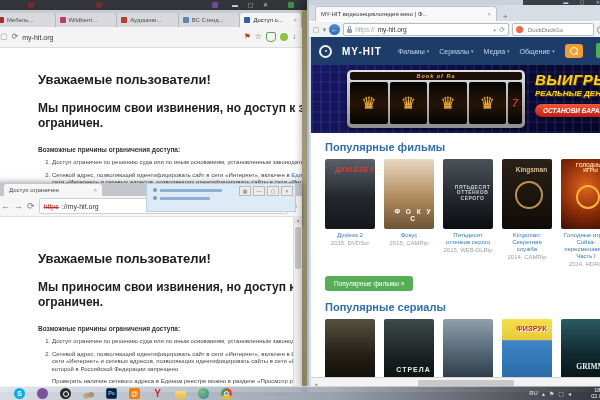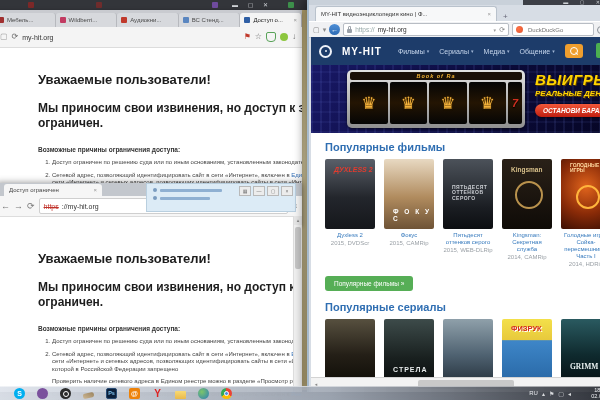--- a/index.html
+++ b/index.html
@@ -103,21 +103,21 @@
   .banner-text{position:absolute;left:224px;top:6px;width:220px;}
   .bt-big{color:#ffd400;font-size:15px;font-weight:900;font-style:italic;letter-spacing:.5px;text-shadow:1px 1px 0 #5a3a00;white-space:nowrap;}
   .bt-sub{color:#ffd400;font-size:8px;font-weight:800;font-style:italic;text-shadow:1px 1px 0 #5a3a00;white-space:nowrap;margin-top:1px;}
   .bt-btn{display:inline-block;margin-top:6px;background:linear-gradient(#f2583a,#bf1d10);border-radius:8px;color:#fff;font-size:6.5px;font-weight:bold;font-style:italic;padding:3px 8px;white-space:nowrap;box-shadow:0 1px 2px rgba(0,0,0,.5);}
 
   .site-body{padding:8px 0 0 14px;}
   .section-h{color:#2f6eb2;font-size:11px;font-weight:bold;margin:0 0 6px 0;}
   .cards{display:flex;gap:9px;}
   .card{width:50px;flex:0 0 auto;}
   .poster{width:50px;height:70px;border-radius:2px;position:relative;overflow:hidden;color:#fff;}
-  .poster .plabel{position:absolute;left:9px;right:0;font-weight:bold;line-height:1.05;}
+  .poster .plabel{position:absolute;left:9px;right:0;text-align:center;font-weight:bold;line-height:1.05;}
   .card-title{margin-top:3px;font-size:6px;line-height:1.15;color:#3579bd;text-align:center;}
   .card-meta{margin-top:1px;font-size:6px;color:#9aa0a6;text-align:center;}
   .btn-green{display:inline-block;margin:9px 0 10px 0;background:#56ae56;color:#fff;font-size:6.5px;padding:4px 9px;border-radius:3px;}
 
   .p-dux{background:linear-gradient(#5a6069,#23262c 55%,#15171b);}
   .p-dux .plabel{top:7px;color:#e33b2e;font-size:7px;font-style:italic;}
   .p-focus{background:linear-gradient(#e8d9c2,#b08b5e 55%,#6e5336);}
   .p-focus .plabel{bottom:6px;color:#fff;font-size:6.5px;letter-spacing:2px;}
   .p-fifty{background:linear-gradient(#4c525a,#1a1d22 70%,#0c0e11);}
   .p-fifty .plabel{top:26px;color:#c9ccd1;font-size:5px;letter-spacing:.5px;}

